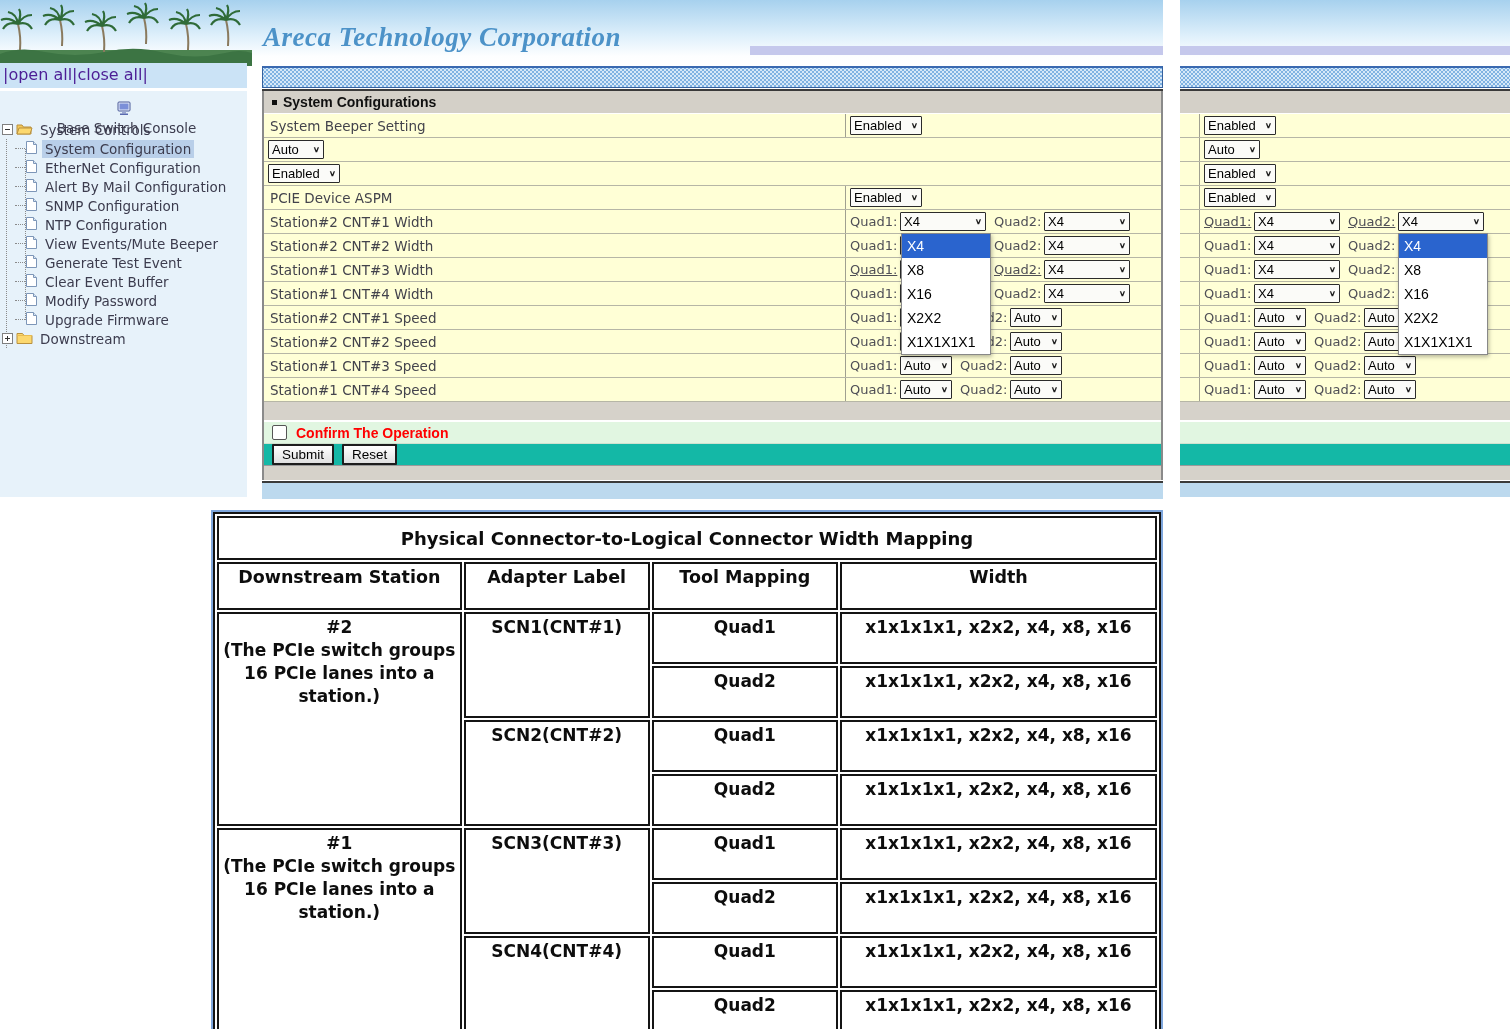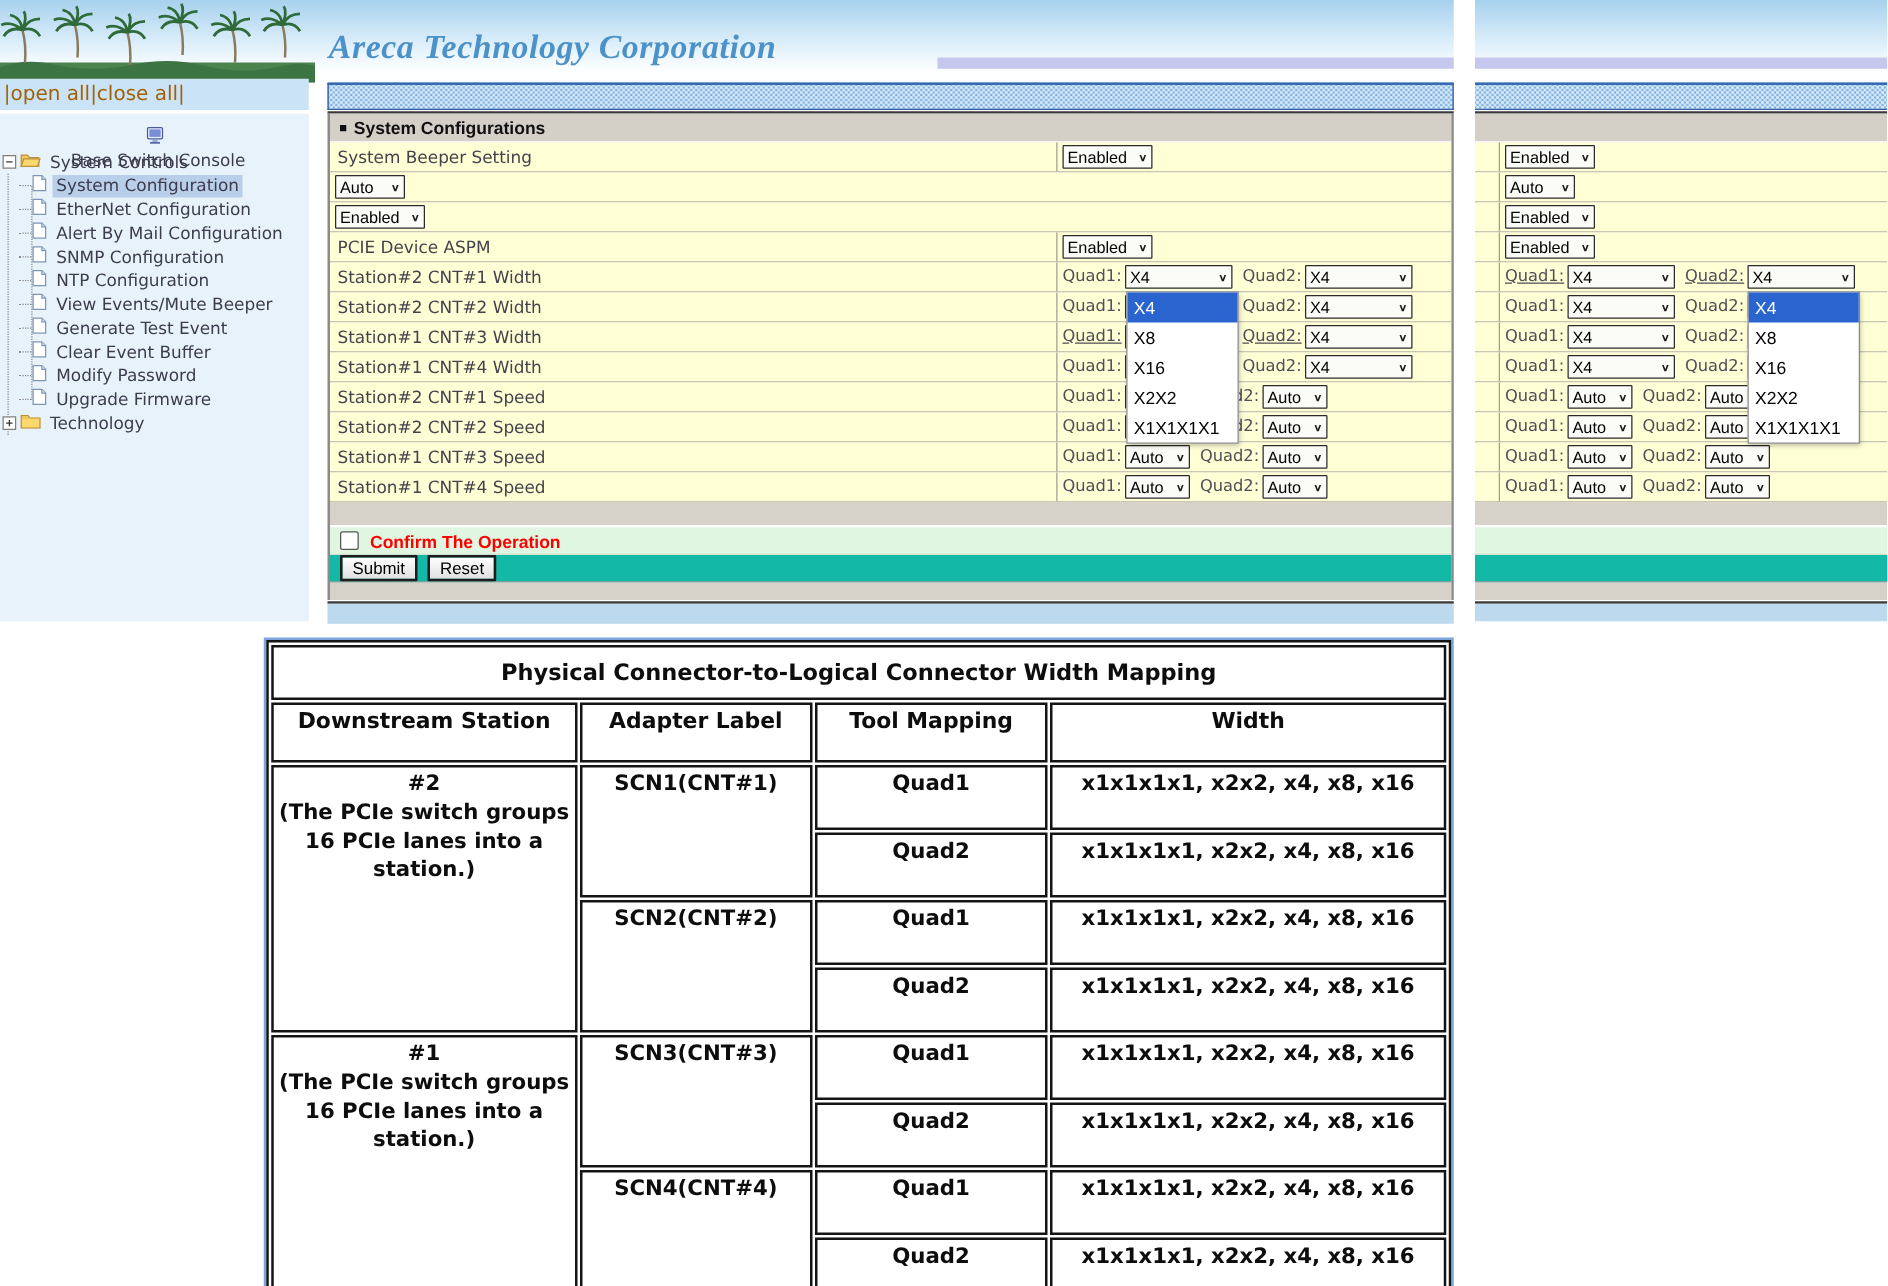--- a/index.html
+++ b/index.html
@@ -10,21 +10,21 @@
   .topsky{position:absolute;left:0;top:0;width:1163px;height:66px;
           background:linear-gradient(#a7d1ee,#dff0fb 55%,#fdfeff 85%,#ffffff);}
   .palms{position:absolute;left:0;top:0;width:252px;height:66px;}
   .page-title{position:absolute;left:263px;top:22px;font-size:27px;font-weight:bold;font-style:italic;
               color:#4c92c8;letter-spacing:.5px;white-space:nowrap;font-family:Liberation Serif, serif;}
   .lavline{position:absolute;top:46px;height:9px;background:#c5c8ec;}
   .lav-main{left:750px;width:413px;}
 
   
   .openall{position:absolute;left:0;top:63px;width:247px;height:25px;background:#cbe3f6;
-           font-size:16px;color:#a16207;padding:2px 0 0 3px;box-sizing:border-box;font-family:"DejaVu Sans",sans-serif;}
+           font-size:16px;color:#4c1d95;padding:2px 0 0 3px;box-sizing:border-box;font-family:"DejaVu Sans",sans-serif;}
   .tree{position:absolute;left:0;top:91px;width:247px;height:406px;background:#e7f2fa;padding-top:10px;box-sizing:border-box;}
   .titem{height:19px;display:flex;align-items:center;font-size:13.5px;color:#3c3c4e;white-space:nowrap;position:relative;z-index:2;}
   .titem .lbl{margin-left:4px;padding:1px 3px;}
   .titem .lbl.selected{background:#b9cfe9;}
   .exp{width:9px;height:9px;border:1px solid #7f7f7f;background:#fff;position:relative;flex:0 0 9px;margin:0 3px 0 2px;}
   .exp::before{content:"";position:absolute;left:2px;top:4px;width:5px;height:1px;background:#333;}
   .exp.plus::after{content:"";position:absolute;left:4px;top:2px;width:1px;height:5px;background:#333;}
   .stub{width:10px;border-top:1px dotted #8a8a8a;flex:0 0 10px;margin-left:15px;}
   .icon16{flex:0 0 auto;}
   .vdot{position:absolute;width:0;border-left:1px dotted #8a8a8a;z-index:1;}
@@ -258,21 +258,21 @@
   </div>
 
   <div class="titem">
     <span class="exp plus"></span>
     <span class="icon16">
       <svg width="17" height="13" viewBox="0 0 17 13">
           <path d="M1 2.5 h5.5 l1.5 2 H16 v8 H1 z" fill="#fcd86e" stroke="#b9913f"></path>
           <path d="M1 4.5 h15" stroke="#e8bc52"></path>
         </svg>
     </span>
-    <span class="lbl">Technology</span>
+    <span class="lbl">Downstream</span>
   </div>
 </div>
 
 <div class="panel">
   <div class="bluebar"></div>
   <div class="pdark"></div>
   <div class="pbody">
     <div class="ghead">
       <span class="sq"></span>
       <span>System Configurations</span>

